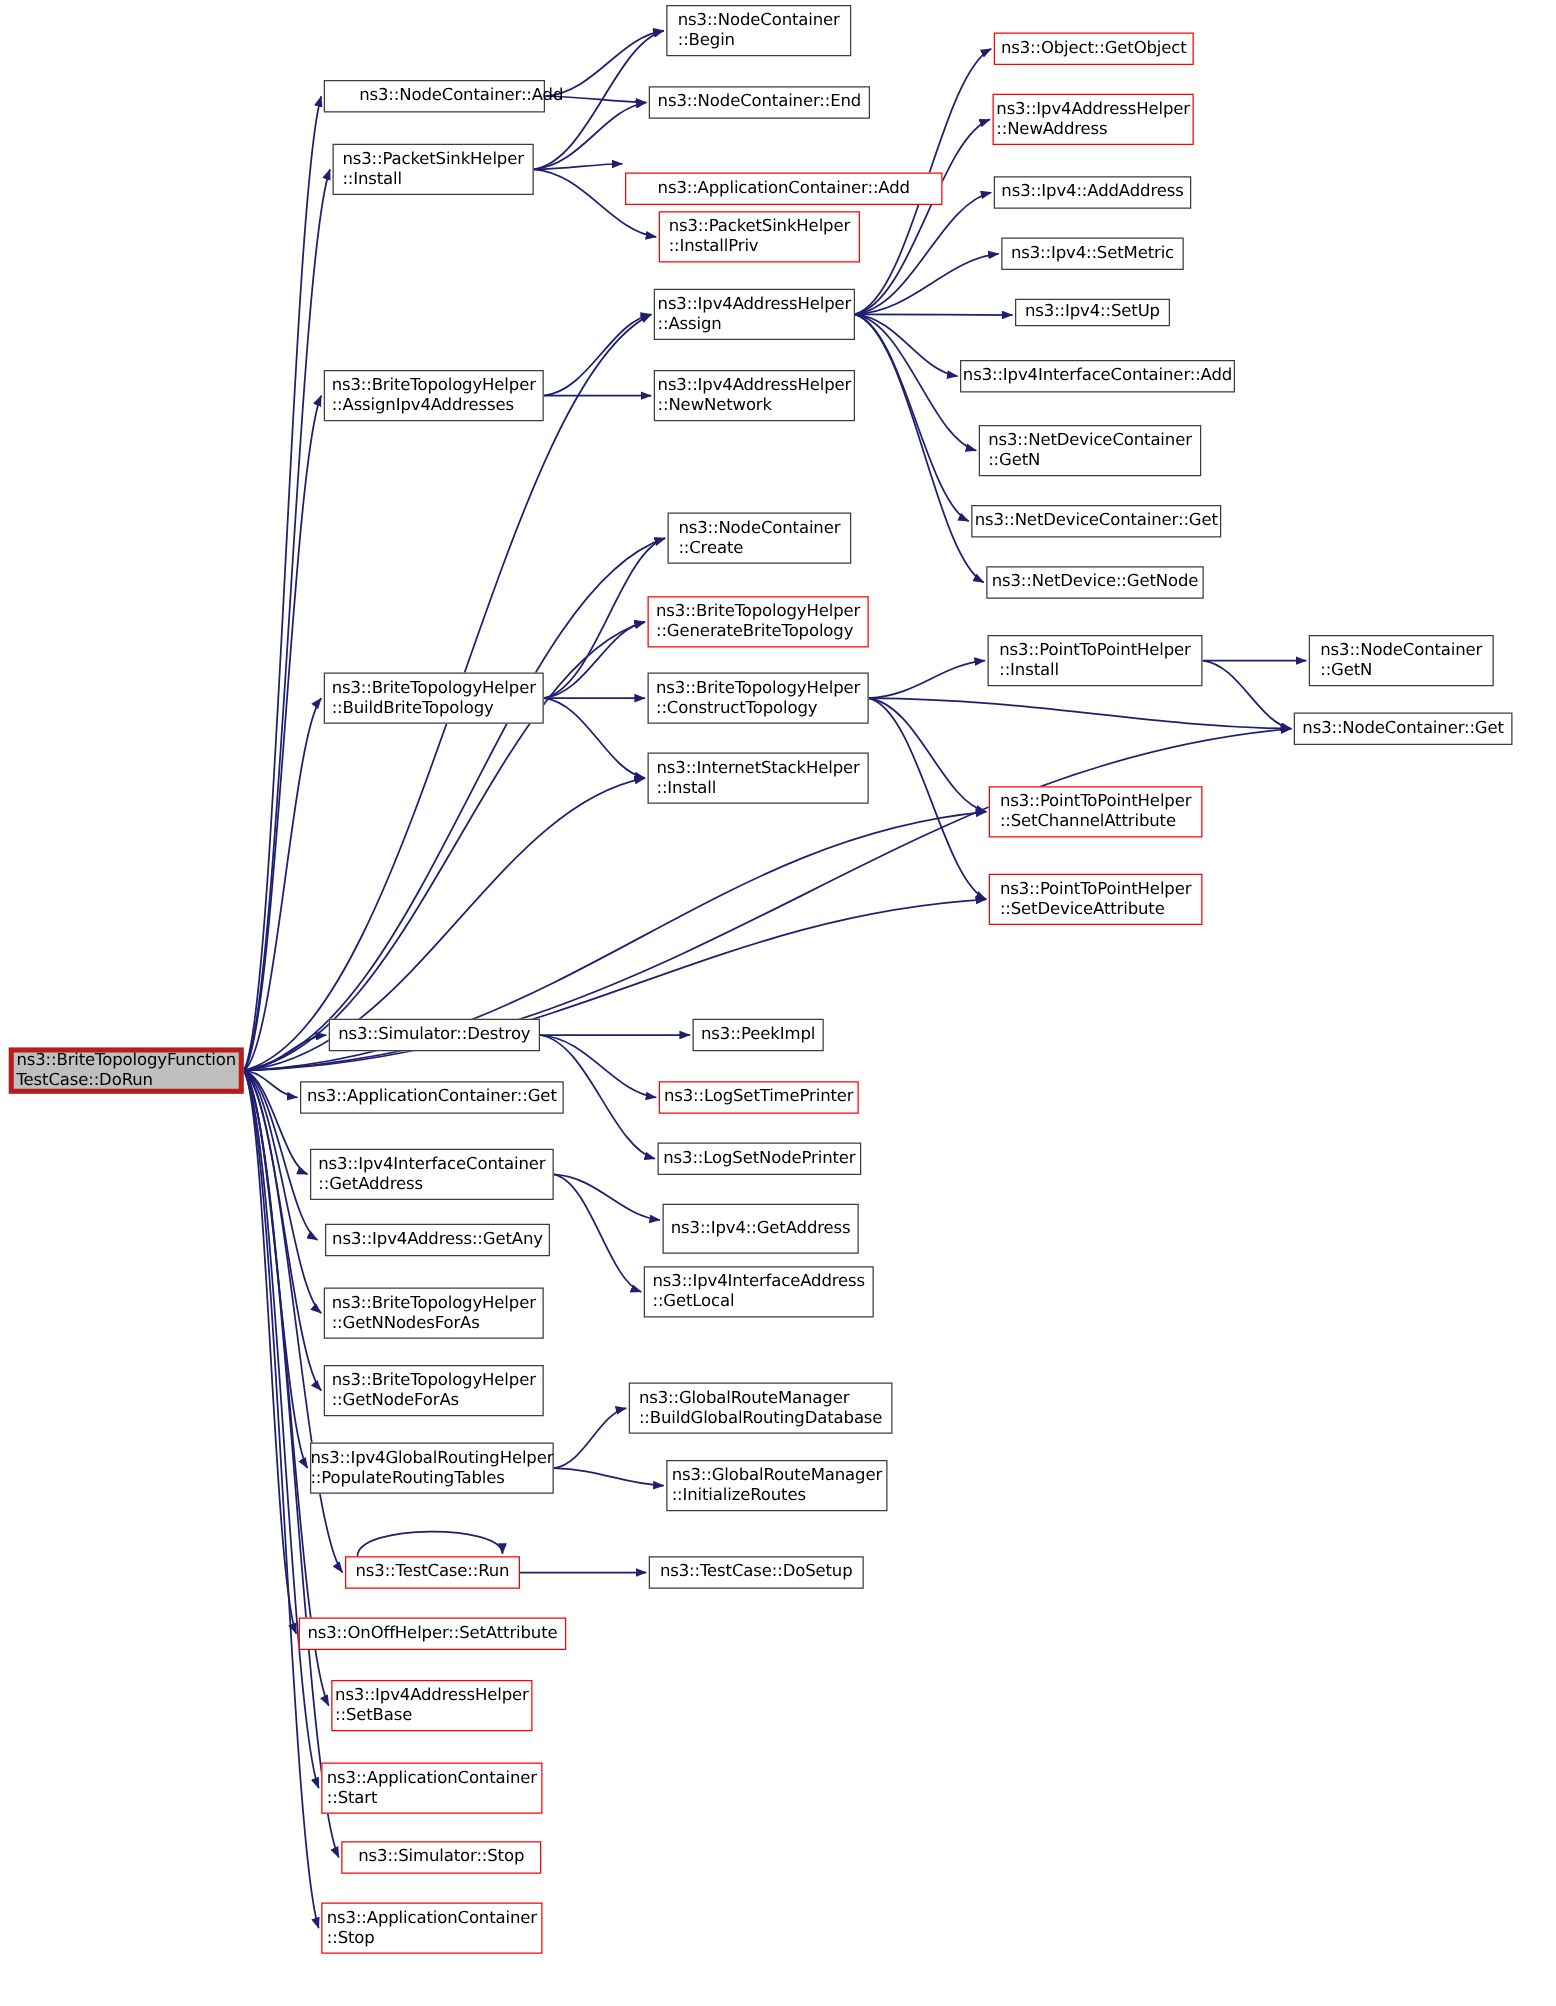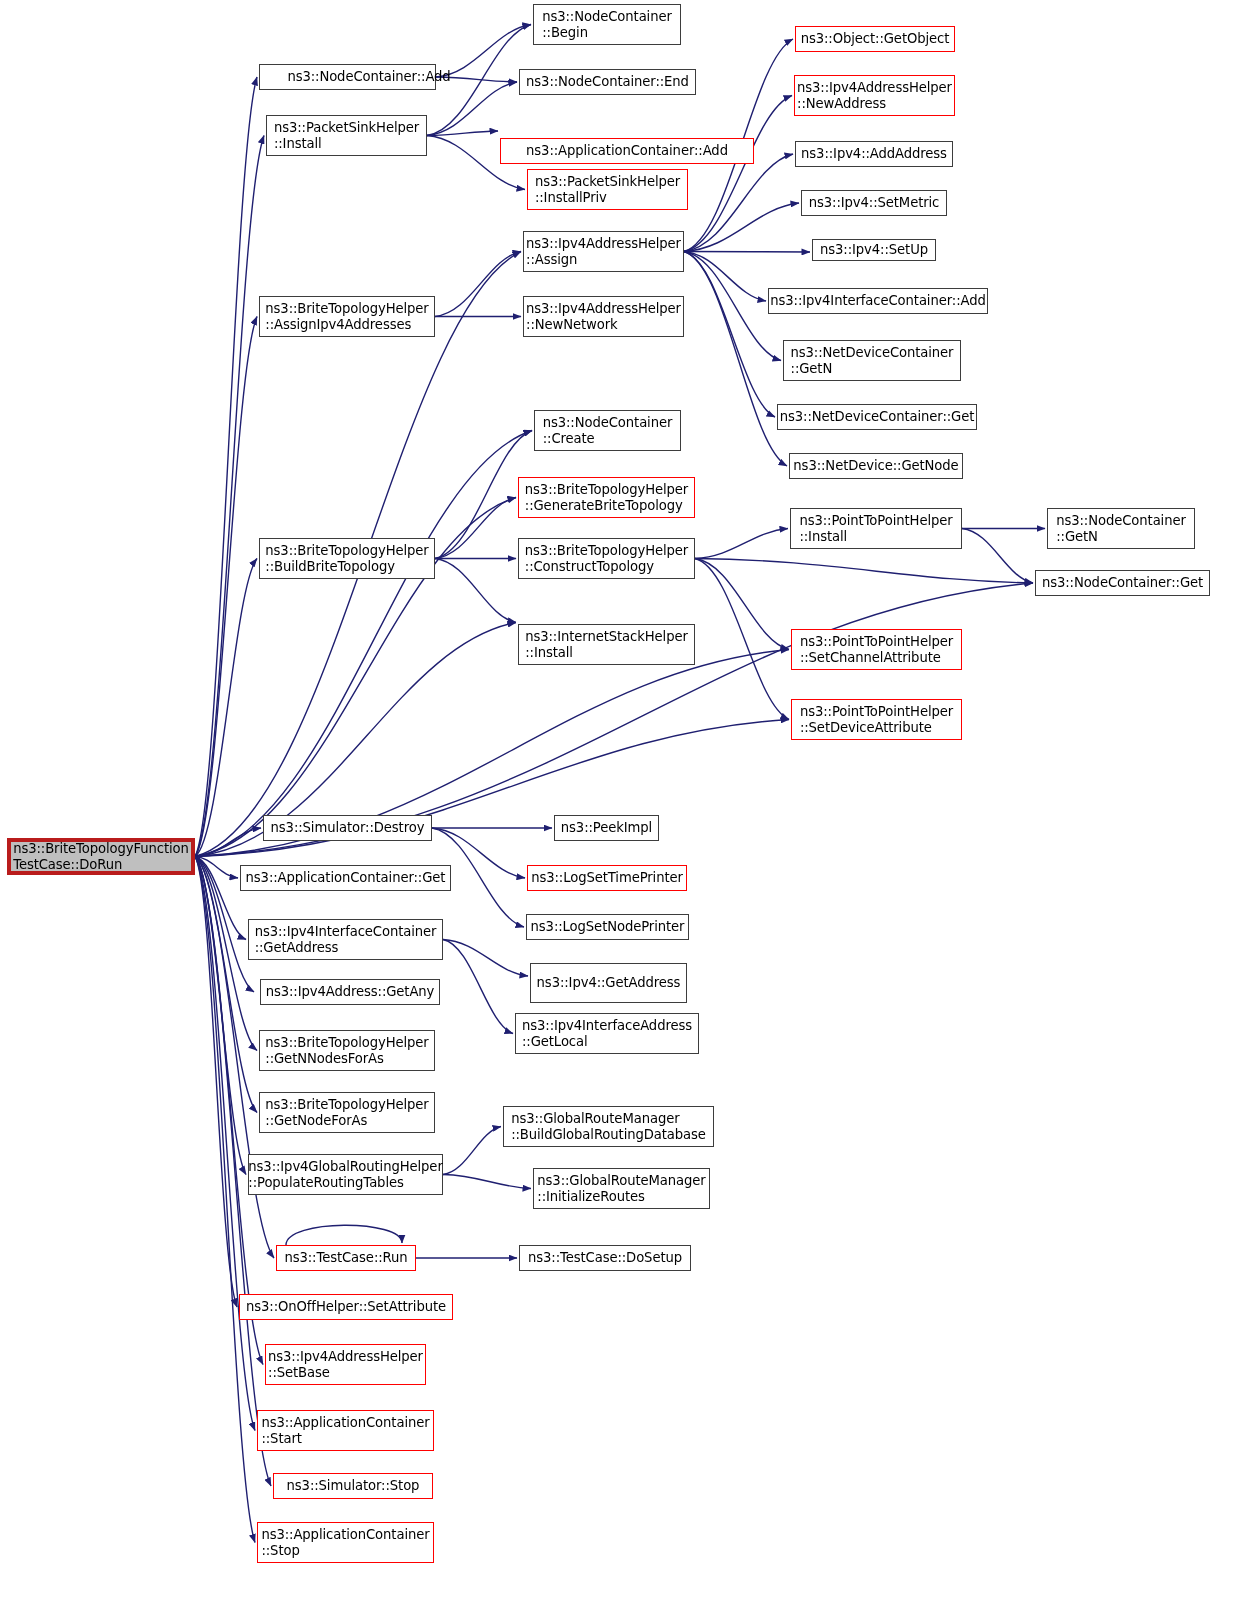--- a/index.html
+++ b/index.html
@@ -149,21 +149,21 @@
       <div class="node" style="left: 777px; top: 404px; width: 200px; height: 26px;"><span>ns3::NetDeviceContainer::Get</span></div>
       <div class="node" style="left: 789px; top: 453px; width: 174px; height: 26px;"><span>ns3::NetDevice::GetNode</span></div>
       <div class="node" style="left: 534px; top: 410px; width: 147px; height: 41px;"><span>ns3::NodeContainer
 ::Create</span></div>
       <div class="node red" style="left: 518px; top: 477px; width: 177px; height: 41px;"><span>ns3::BriteTopologyHelper
 ::GenerateBriteTopology</span></div>
       <div class="node" style="left: 259px; top: 538px; width: 176px; height: 41px;"><span>ns3::BriteTopologyHelper
 ::BuildBriteTopology</span></div>
       <div class="node" style="left: 518px; top: 538px; width: 177px; height: 41px;"><span>ns3::BriteTopologyHelper
 ::ConstructTopology</span></div>
-      <div class="node" style="left: 518px; top: 602px; width: 177px; height: 41px; margin-top: 22px;"><span>ns3::InternetStackHelper
+      <div class="node" style="left: 518px; top: 602px; width: 177px; height: 41px;"><span>ns3::InternetStackHelper
 ::Install</span></div>
       <div class="node" style="left: 790px; top: 508px; width: 172px; height: 41px;"><span>ns3::PointToPointHelper
 ::Install</span></div>
       <div class="node red" style="left: 791px; top: 629px; width: 171px; height: 41px;"><span>ns3::PointToPointHelper
 ::SetChannelAttribute</span></div>
       <div class="node red" style="left: 791px; top: 699px; width: 171px; height: 41px;"><span>ns3::PointToPointHelper
 ::SetDeviceAttribute</span></div>
       <div class="node" style="left: 1047px; top: 508px; width: 148px; height: 41px;"><span>ns3::NodeContainer
 ::GetN</span></div>
       <div class="node" style="left: 1035px; top: 570px; width: 175px; height: 26px;"><span>ns3::NodeContainer::Get</span></div>

